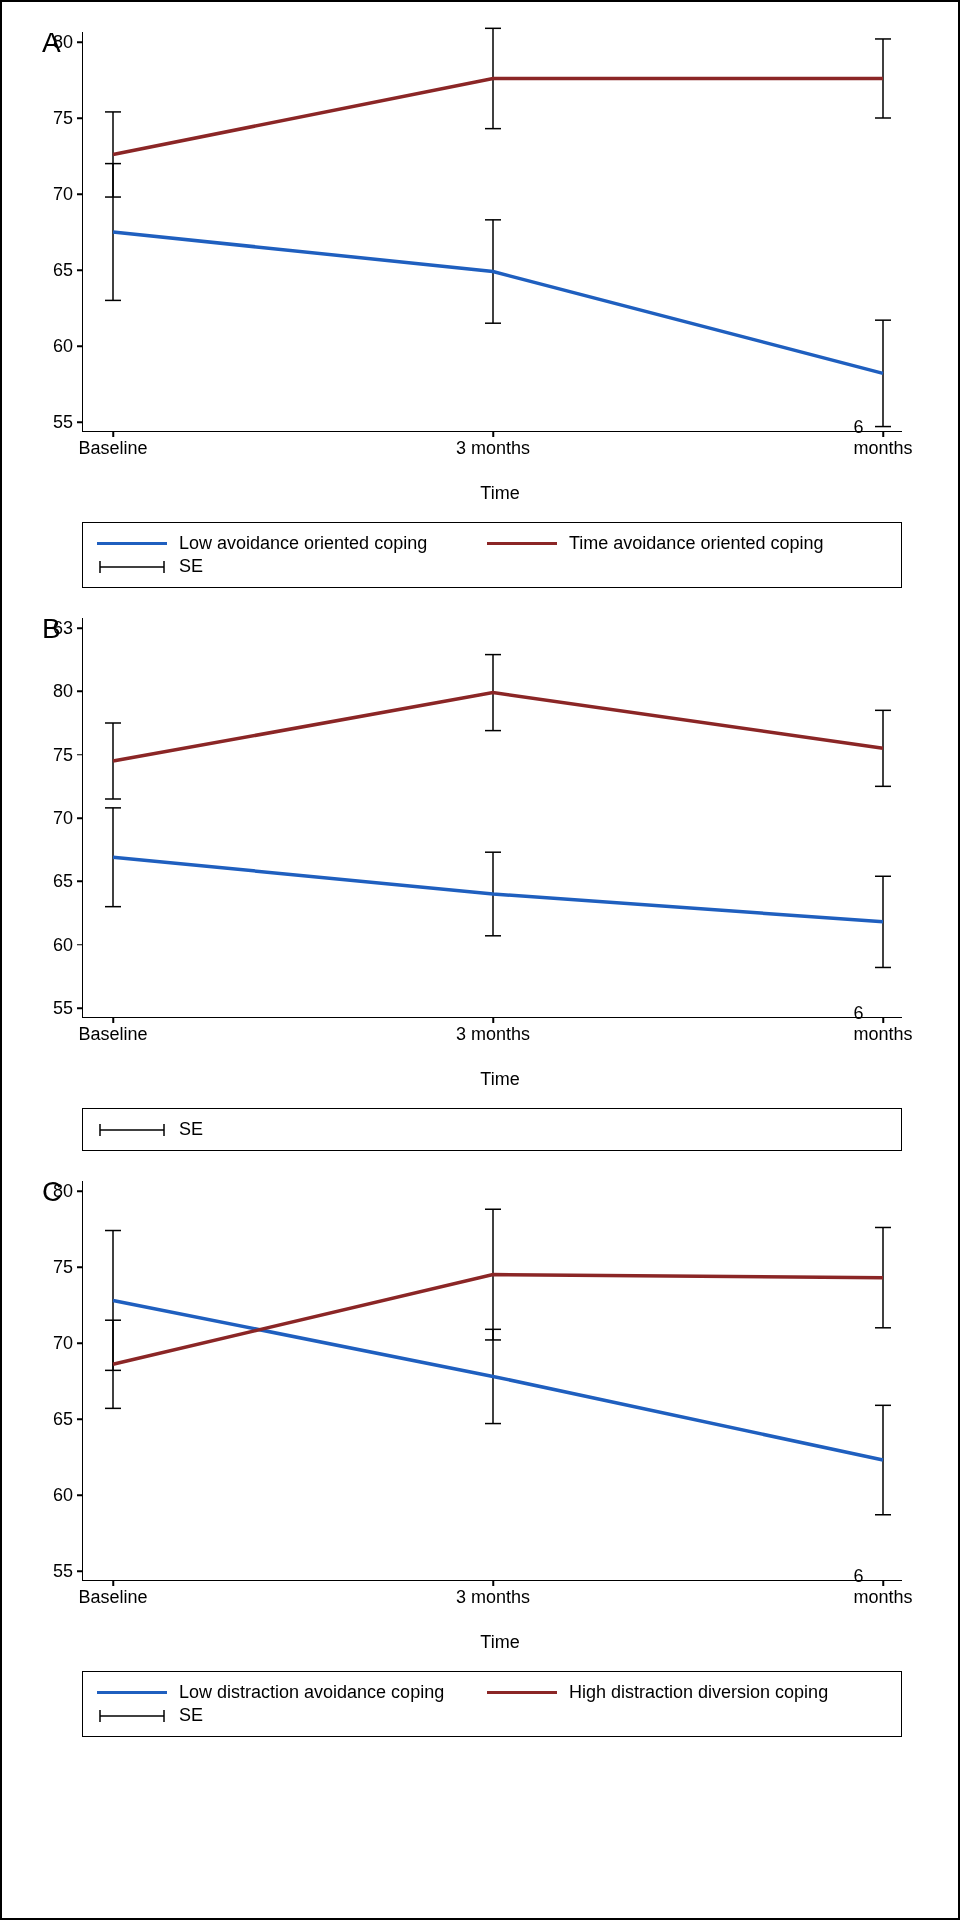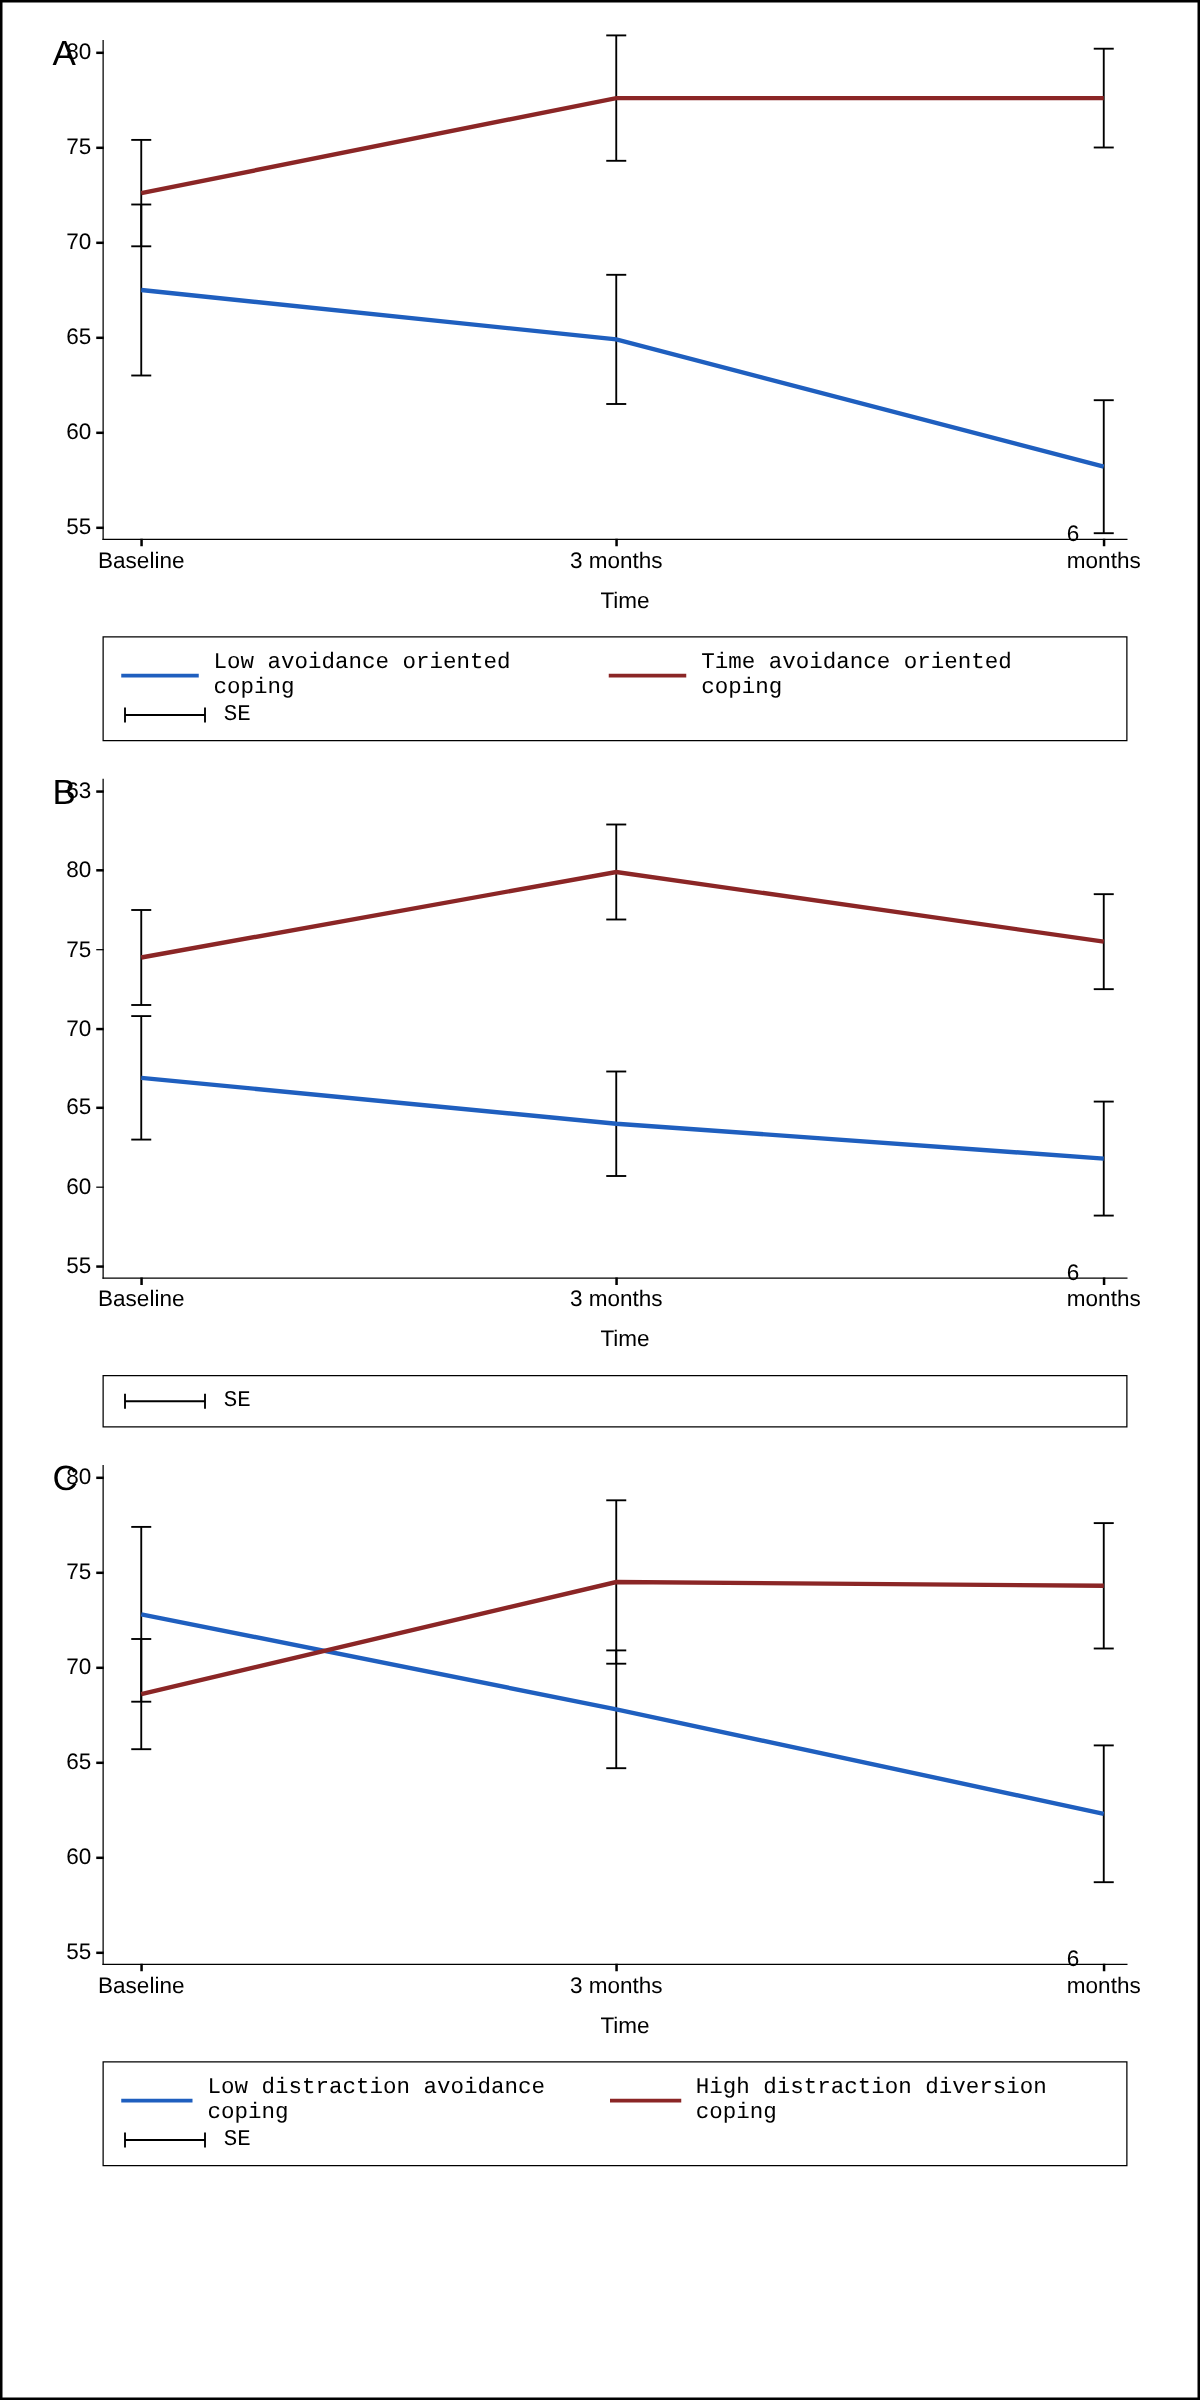--- a/index.html
+++ b/index.html
@@ -66,21 +66,21 @@
     position:absolute;
     bottom:-6px;
     width:1.5px;
     height:6px;
     background:#000;
     transform:translateX(-0.75px);
   }
   .x-label{
     text-align:center;
     font-size:18px;
-    margin-top:38px;
+    margin-top:51px;
     color:#000;
   }
   svg.lines{
     position:absolute;
     left:0;top:0;
     width:100%;height:100%;
     overflow:visible;
   }
   .legend{
     margin-top:18px;
@@ -95,21 +95,20 @@
     display:flex;
     flex-direction:row;
     align-items:center;
     margin:2px 0;
   }
   .legend-item{
     display:flex;
     align-items:center;
     margin-right:40px;
     min-width:350px;
-    font-family:Liberation Mono, monospace;
   }
   .legend-line{
     display:inline-block;
     width:70px;
     height:0;
     border-top-width:3px;
     border-top-style:solid;
     margin-right:12px;
   }
   .legend-se{

